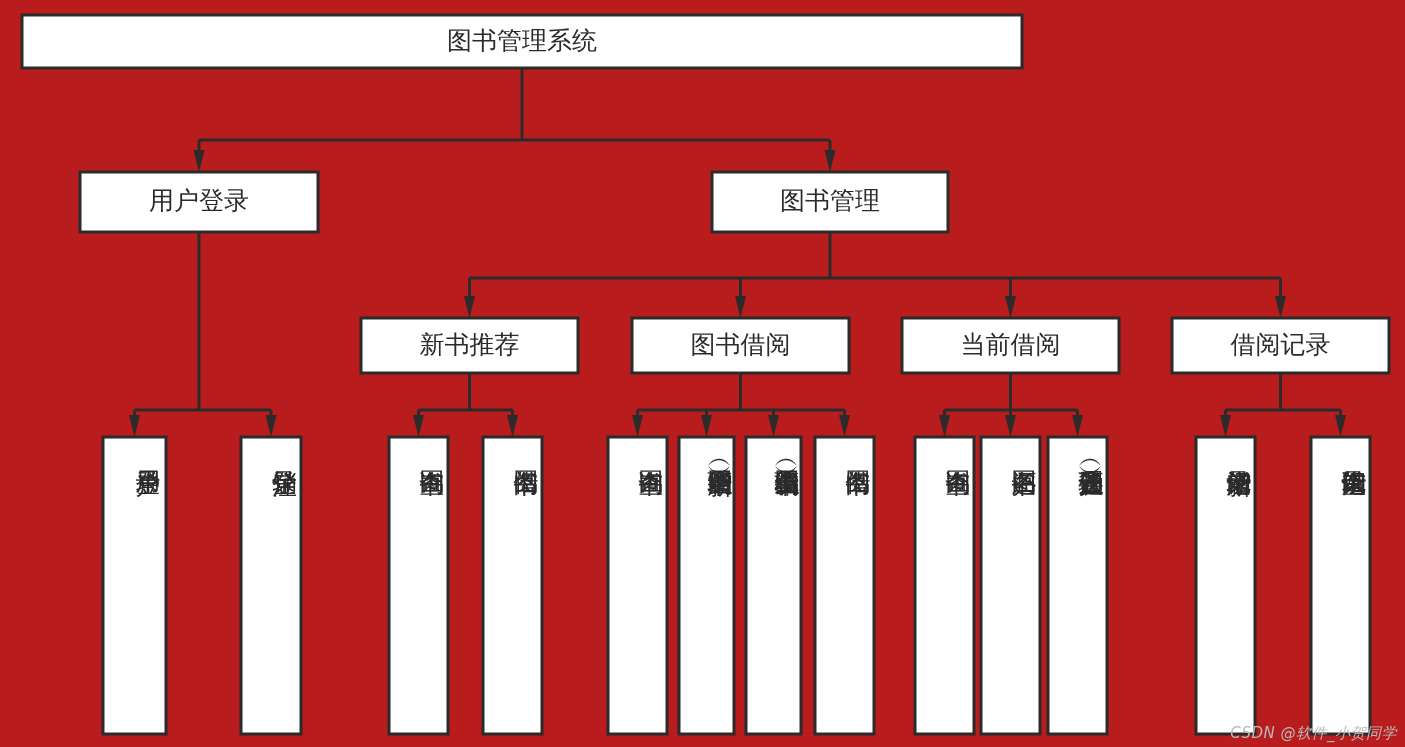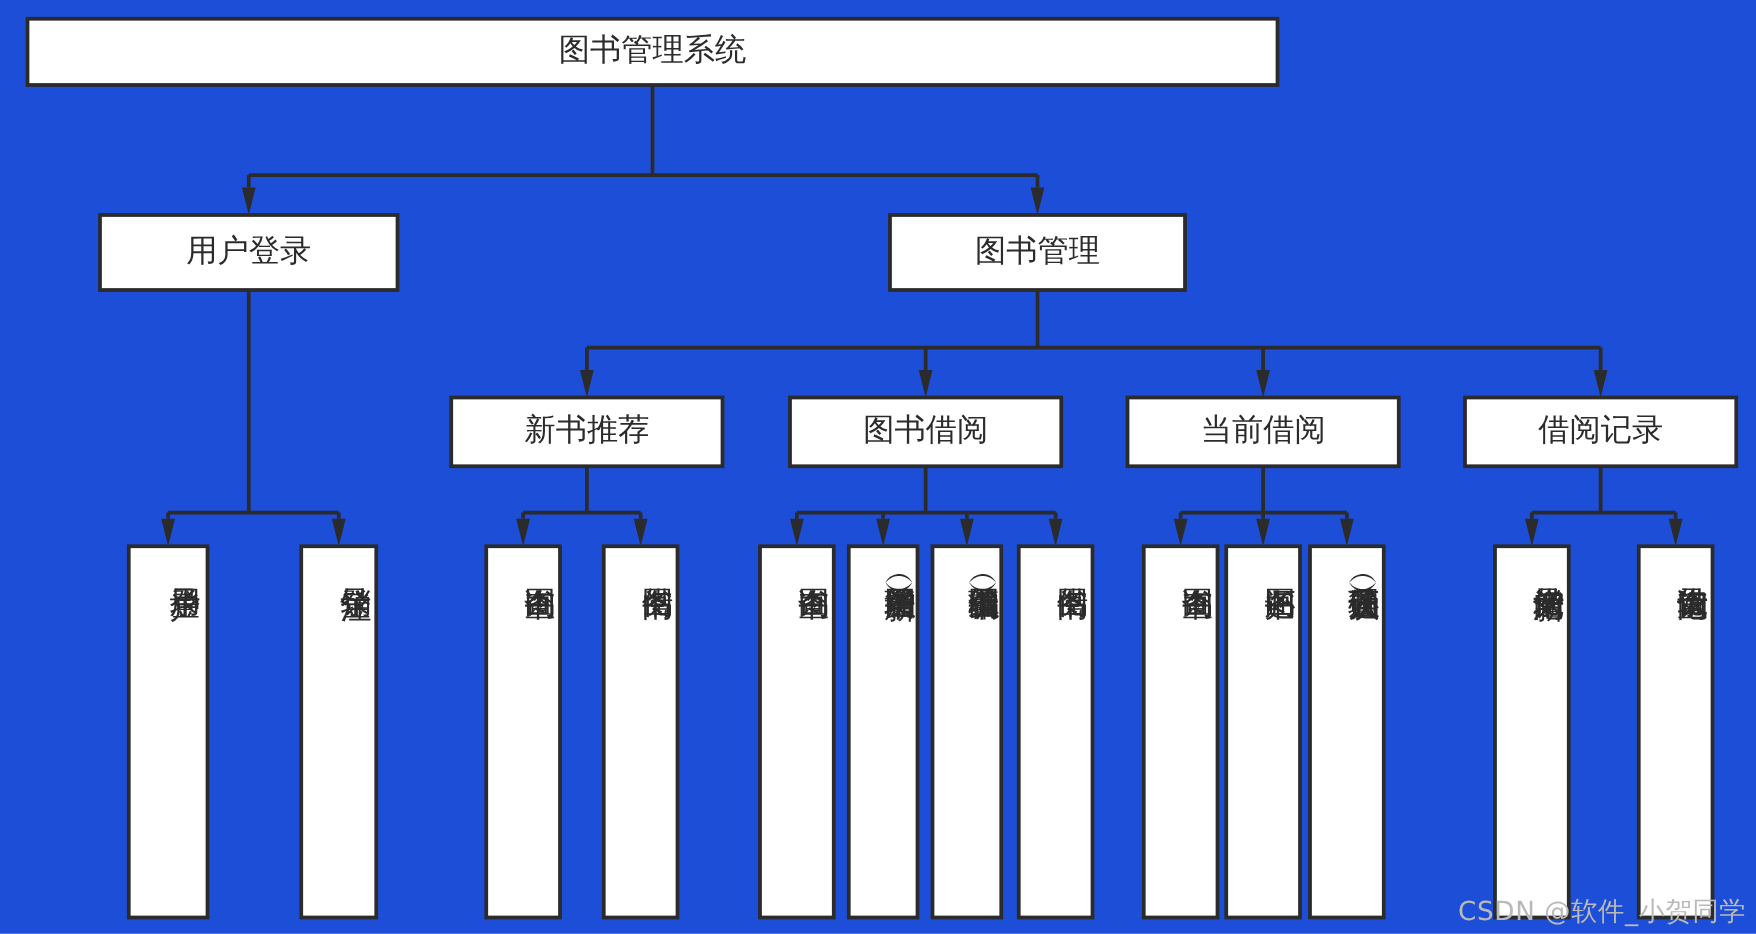--- a/index.html
+++ b/index.html
@@ -1,42 +1,43 @@
 <!DOCTYPE html>
 <html><head>
 <meta charset="utf-8">
 <style>
   html,body{margin:0;padding:0;background:#ffffff;}
   body{
     width:1405px;height:747px;
     font-family:"Liberation Sans","DejaVu Sans",sans-serif;
     overflow:hidden;
   }
-  #diagram-root{position:relative;width:1405px;height:747px;background:#1d4ed8;}
+  #diagram-root{position:relative;width:1405px;height:747px;background:#b91c1c;}
   svg#tree{position:absolute;left:0;top:0;width:1405px;height:747px;}
   .node-rect{fill:#ffffff;stroke:#2b2b2b;stroke-width:3;}
   .conn{stroke:#2b2b2b;stroke-width:3;fill:none;stroke-linecap:butt;}
   .arrow-head{fill:#2b2b2b;stroke:none;}
   .node-label{
     fill:#2b2b2b;
     font-family:"DejaVu Sans","Liberation Sans",sans-serif;
     text-anchor:middle;
     dominant-baseline:middle;
   }
   .label-h{font-size:25px;}
   .label-v{font-size:25px;writing-mode:vertical-rl;}
   .watermark{
     position:absolute;
     right:8px;bottom:4px;
     font-family:"DejaVu Sans","Liberation Sans",sans-serif;
-    font-size:21px;
+    font-size:15px;
     color:#b9b9b9;
     white-space:nowrap;
     letter-spacing:0.5px;
     pointer-events:none;
+    font-style:italic;
   }
 </style>
 </head>
 <body>
 
 <div id="diagram-root">
   <svg id="tree" viewBox="0 0 1405 747" xmlns="http://www.w3.org/2000/svg">
     <g id="connectors">
         <line x1="522" y1="68" x2="522" y2="140" class="conn"></line>
         <line x1="199" y1="140" x2="830" y2="140" class="conn"></line>

